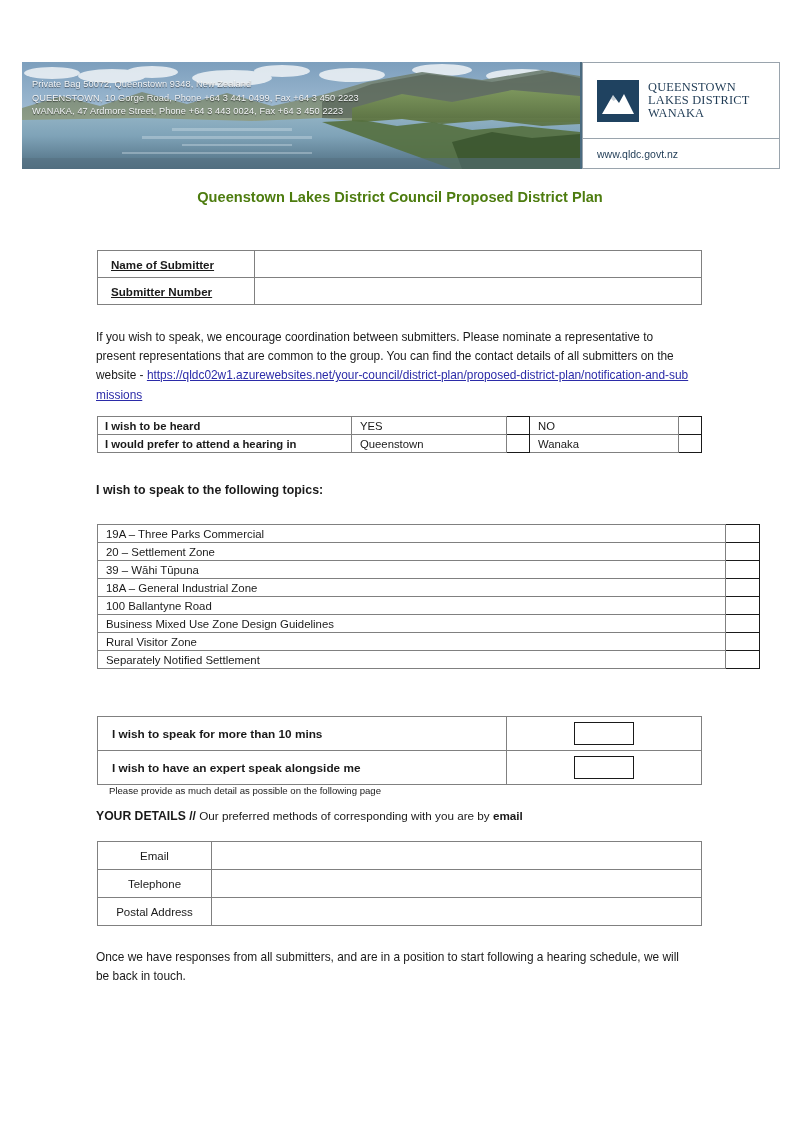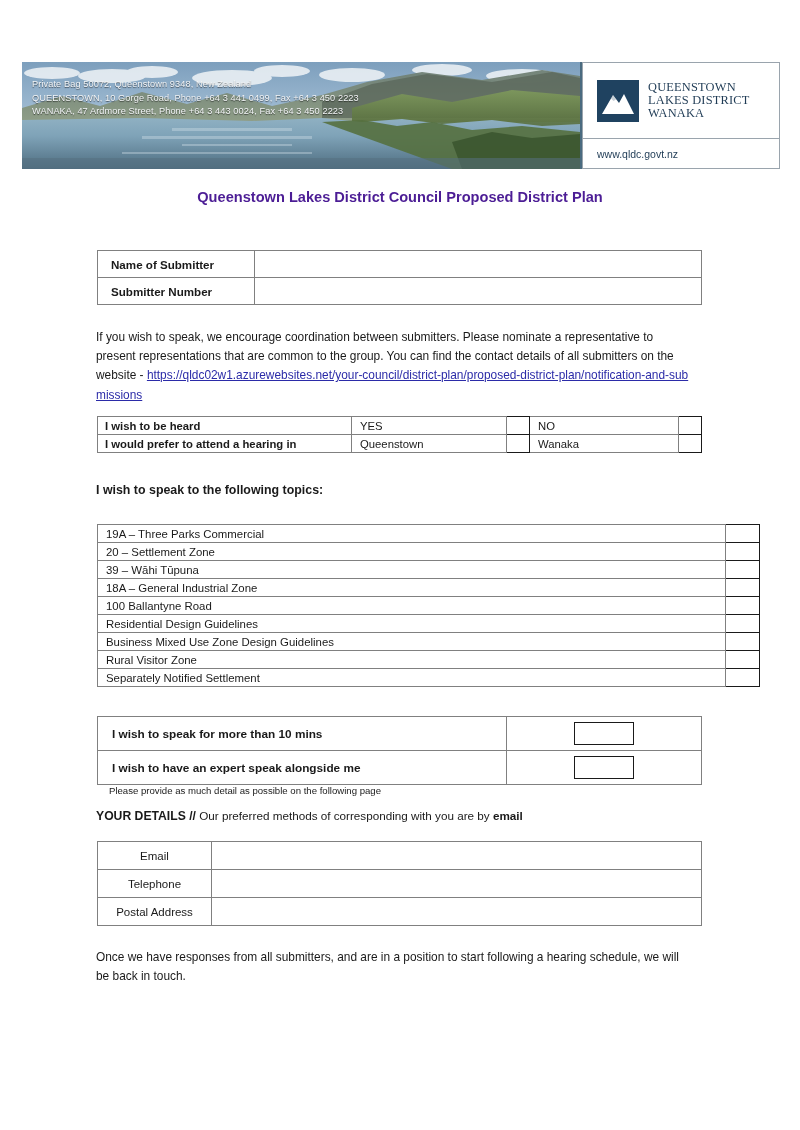--- a/index.html
+++ b/index.html
@@ -102,41 +102,41 @@
   
   .title {
     position: absolute;
     left: 0;
     top: 186px;
     width: 800px;
     text-align: center;
     font-size: 14.6px;
     font-weight: bold;
     line-height: 22px;
-    color: #4c1d95;
+    color: #4d7c0f;
   }
   .title span { display: block; }
 
   
   .tbl {
     position: absolute;
     border-collapse: collapse;
     table-layout: fixed;
   }
   .tbl td {
     border: 1px solid #808080;
     padding: 0 6px;
     font-size: 11.6px;
     vertical-align: middle;
     background: #fff;
   }
 
   
   #submitter-table { left: 97px; top: 250px; width: 605px; }
-  #submitter-table td { height: 26px; }
+  #submitter-table td { height: 26px; text-decoration: underline; }
   #submitter-table td.lbl { width: 137px; font-weight: bold; padding-left: 13px; }
 
   
   .para {
     position: absolute;
     font-size: 11.9px;
     line-height: 19.2px;
     color: #1a1a1a;
   }
   #intro-paragraph { left: 96px; top: 328px; width: 600px; }
@@ -351,24 +351,20 @@
     </tr>
     <tr>
       <td class="topic">18A – General Industrial Zone</td>
       <td class="chk"></td>
     </tr>
     <tr>
       <td class="topic">100 Ballantyne Road</td>
       <td class="chk"></td>
     </tr>
     <tr>
-      <td class="topic">Residential Design Guidelines</td>
-      <td class="chk"></td>
-    </tr>
-    <tr>
       <td class="topic">Business Mixed Use Zone Design Guidelines</td>
       <td class="chk"></td>
     </tr>
     <tr>
       <td class="topic">Rural Visitor Zone</td>
       <td class="chk"></td>
     </tr>
     <tr>
       <td class="topic">Separately Notified Settlement</td>
       <td class="chk"></td>

